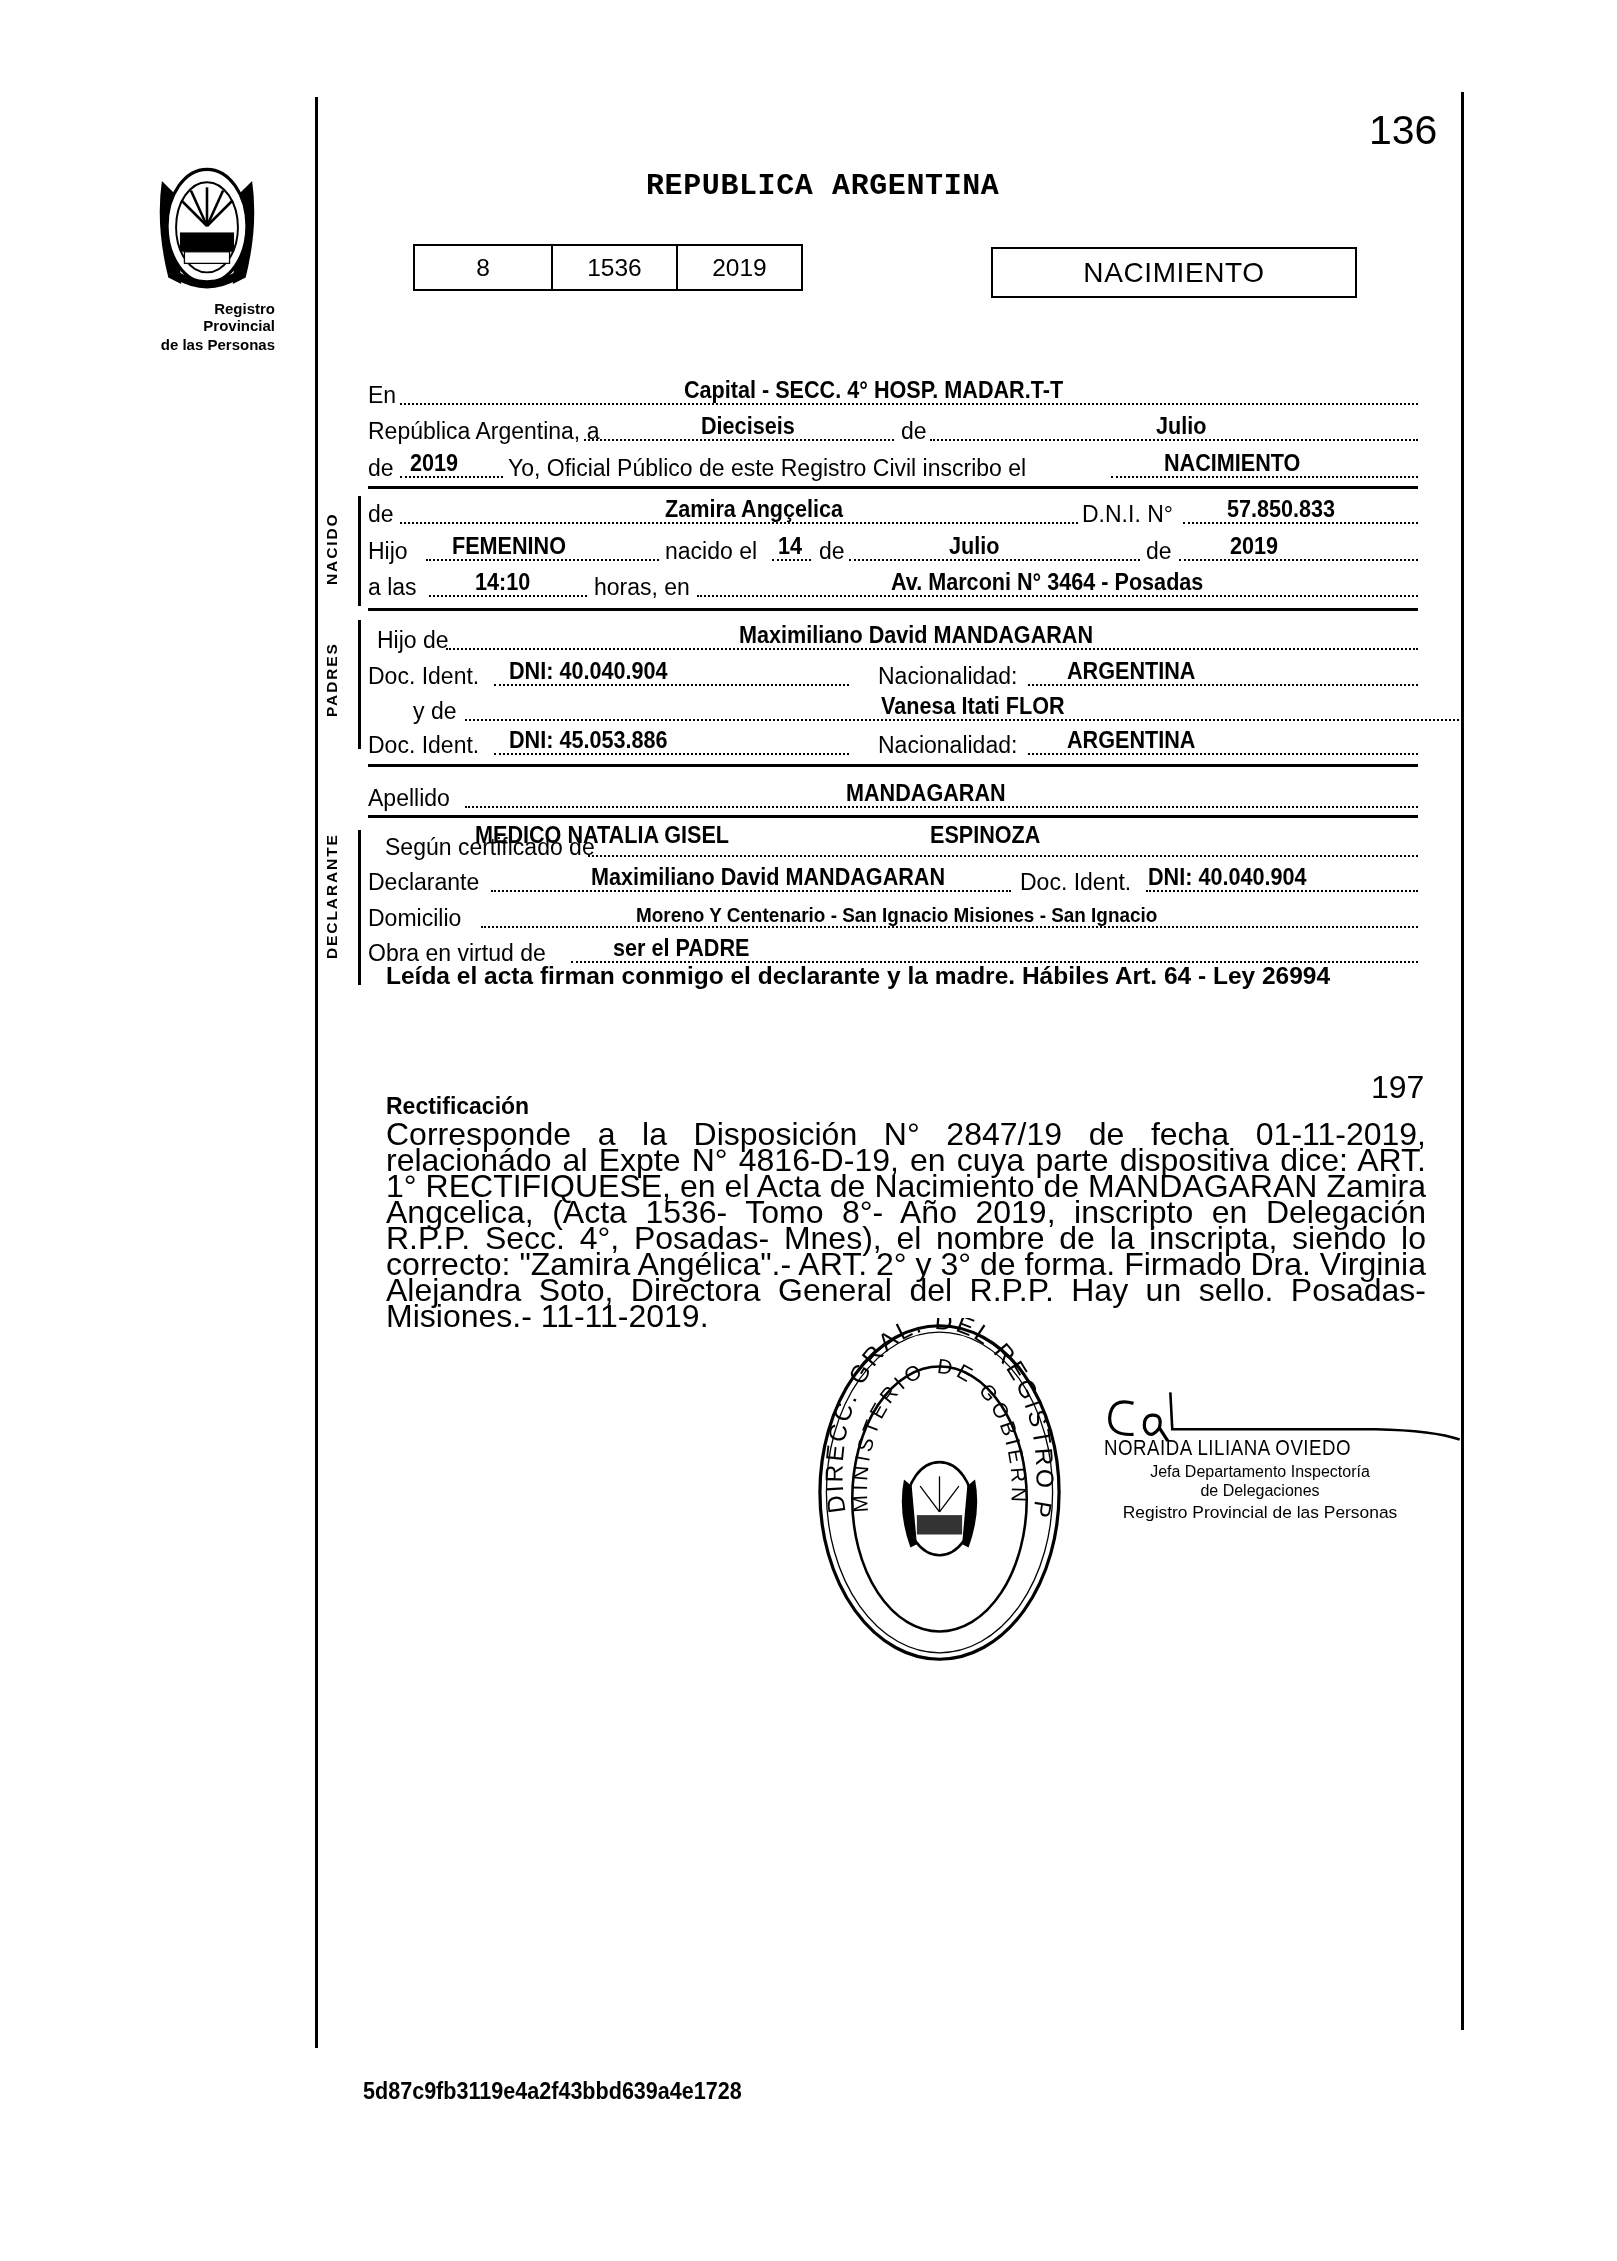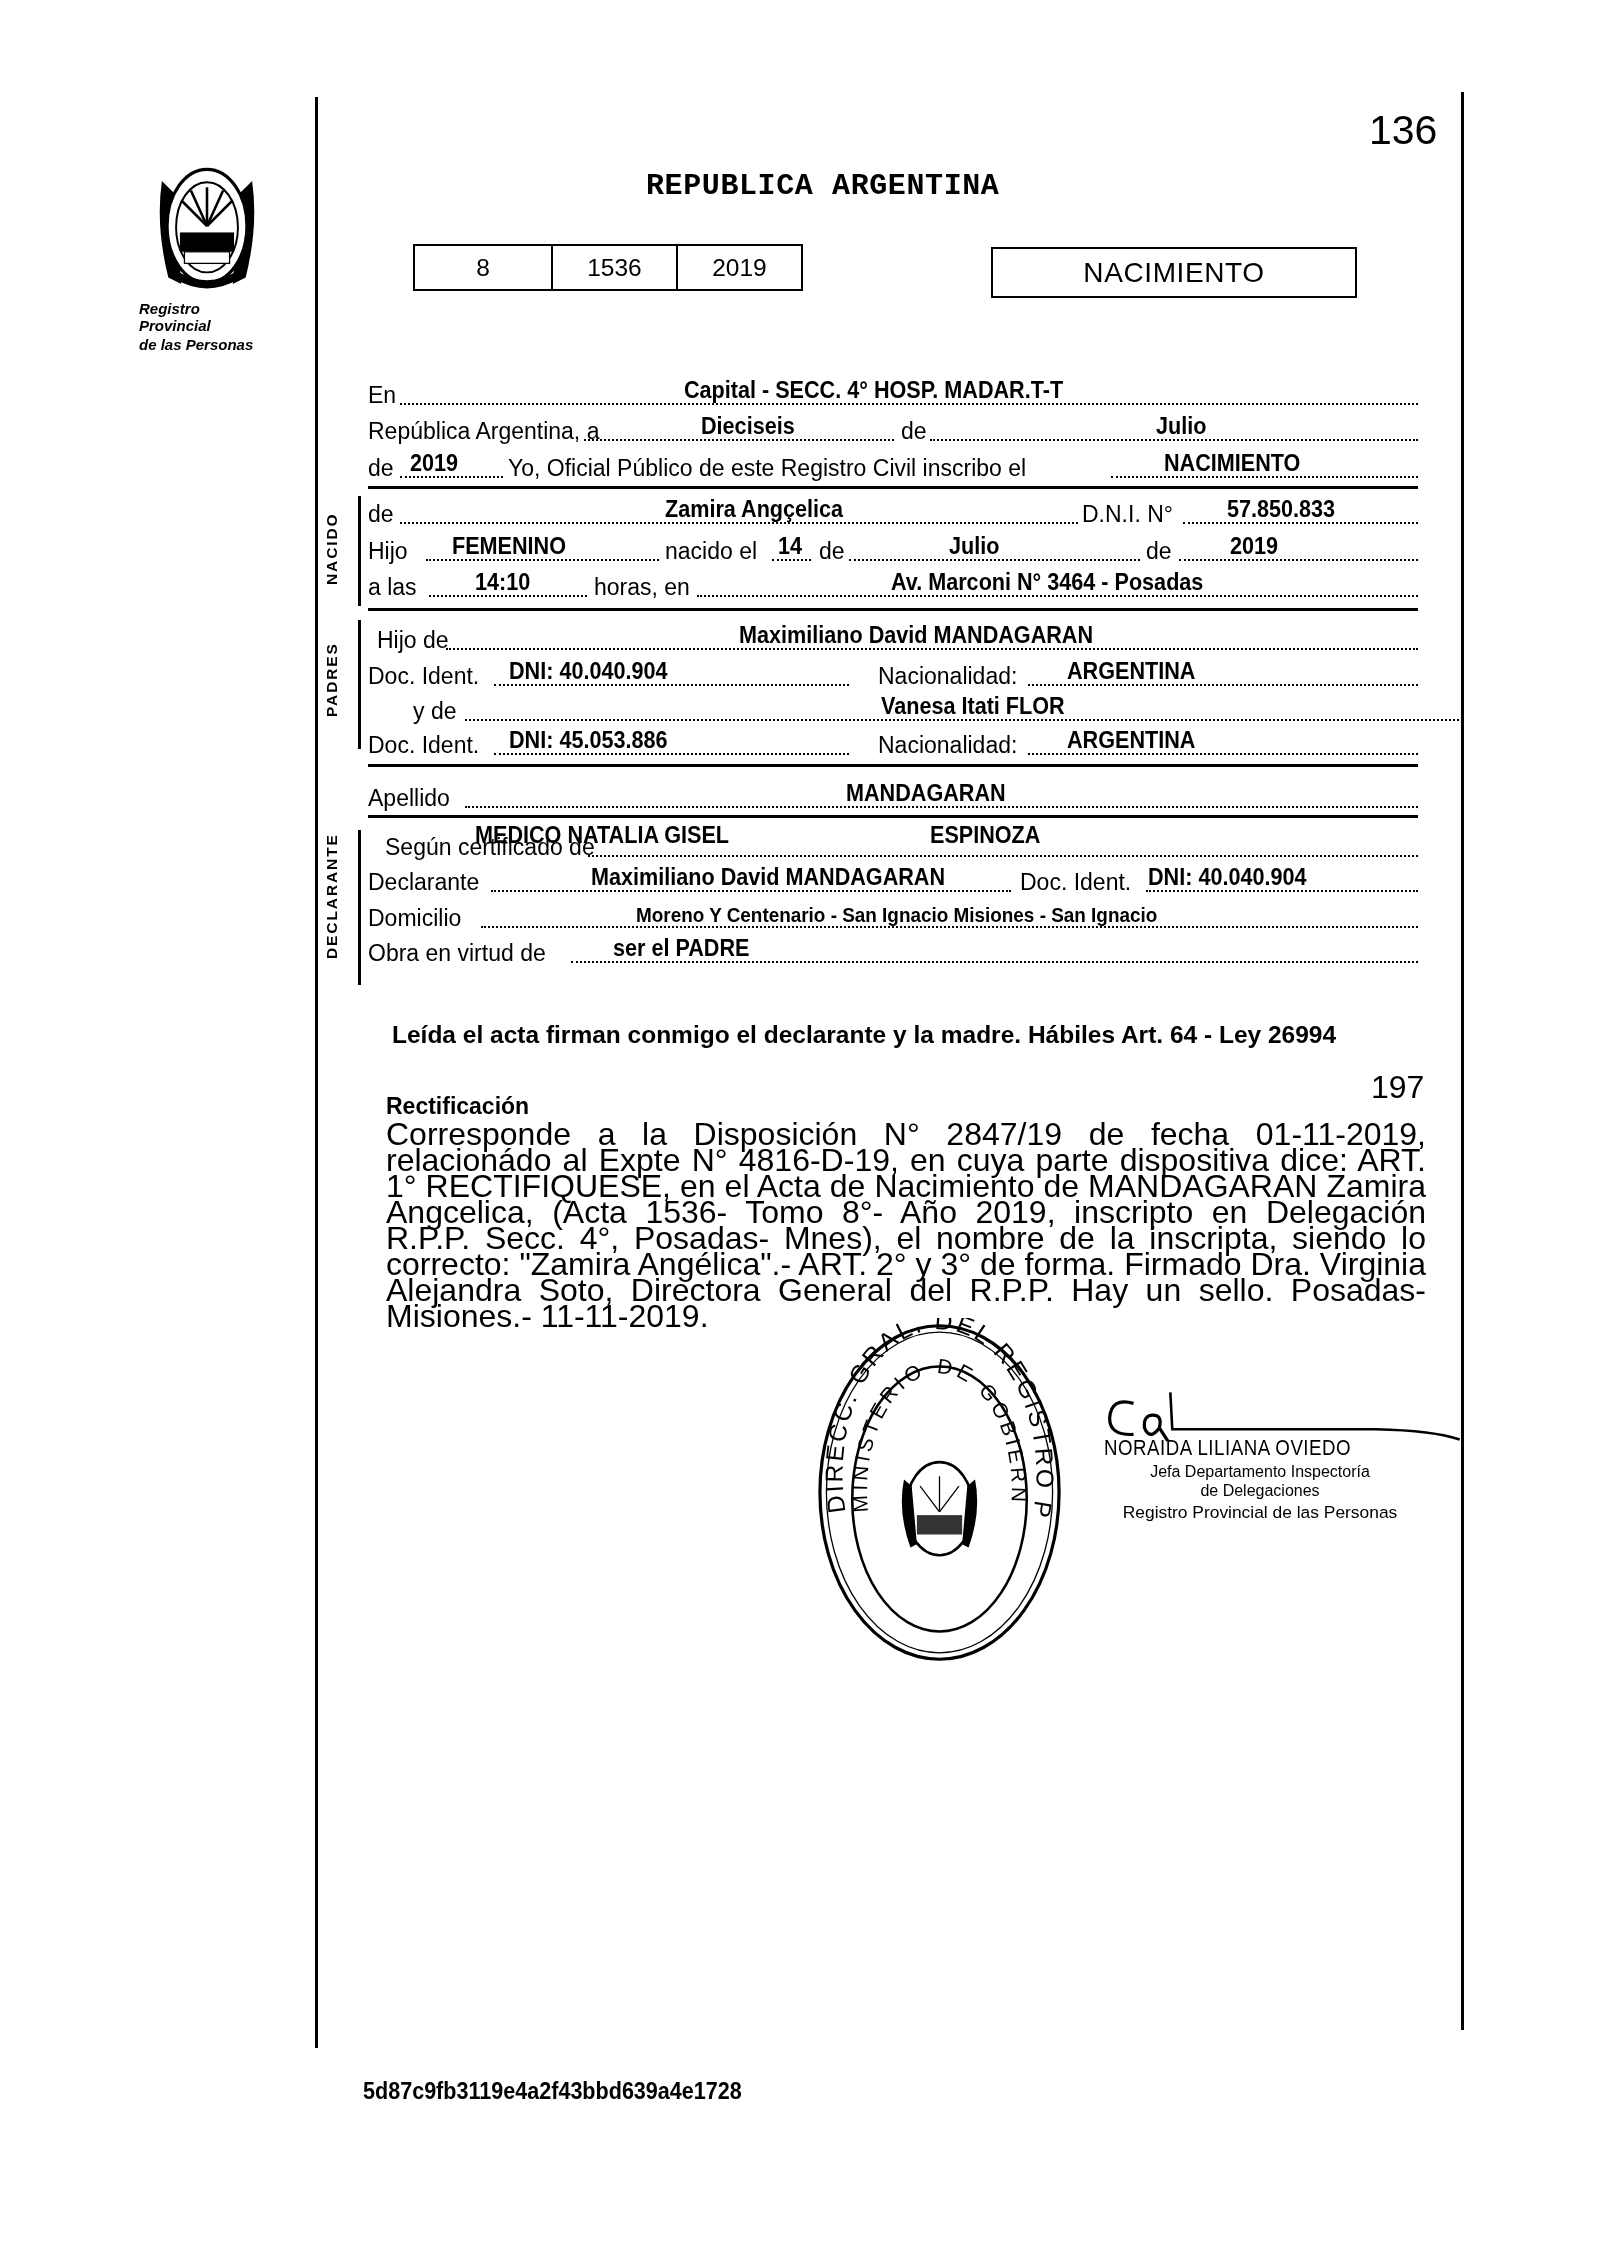--- a/index.html
+++ b/index.html
@@ -1,20 +1,20 @@
 <!DOCTYPE html>
 <html style="font-size:10.3px"><head>
 <meta charset="utf-8">
 <style>
   html, body { margin: 0; padding: 0; background: #ffffff; }
   body { width: 1618px; height: 2261px; position: relative; overflow: hidden; font-family: "Liberation Sans", sans-serif; color: #000; }
   .abs { position: absolute; }
   .vline { position: absolute; background: #000; }
   .hline { position: absolute; background: #000; height: 3.2px; }
-  .logo { left: 139px; top: 155px; width: 136px; text-align: left; font-style: italic; }
+  .logo { left: 139px; top: 155px; width: 136px; text-align: right; }
   .logo svg { display: block; margin: 0 auto; }
   .logo-text { font-size: 15px; font-weight: bold; line-height: 17px; margin-top: 2.6px; }
   .page-num { font-size: 41px; left: 1369px; top: 107px; }
   .title { left: 646px; top: 169px; font-family: "Liberation Mono", monospace; font-weight: bold; font-size: 30px; letter-spacing: 0.6px; }
   table.ref { position: absolute; left: 413px; top: 244px; border-collapse: collapse; }
   table.ref td { border: 2.6px solid #000; width: 134px; height: 43px; text-align: center; font-size: 24.5px; padding: 0; }
   table.ref td.c1 { width: 136px; } table.ref td.c2 { width: 123px; } table.ref td.c3 { width: 123px; }
   .type-box { position: absolute; left: 991px; top: 247px; width: 362px; height: 47px; border: 2.6px solid #000; font-size: 28px; text-align: center; line-height: 47px; letter-spacing: 0.6px; }
   .row { position: absolute; left: 368px; width: 1050px; height: 34px; font-size: 23px; }
   .row .lbl { position: absolute; bottom: 0; white-space: nowrap; }
@@ -186,21 +186,21 @@
   <span class="lbl" style="left:0;">Domicilio</span>
   <span class="fill" style="left:113px; right:0;"></span>
   <span class="val" style="left:268px; font-size:21px;">Moreno Y Centenario - San Ignacio Misiones - San Ignacio</span>
 </div>
 <div class="row" style="top:933px;">
   <span class="lbl" style="left:0;">Obra en virtud de</span>
   <span class="fill" style="left:203px; right:0;"></span>
   <span class="val" style="left:245px;">ser el PADRE</span>
 </div>
 
-<div class="para" style="top:1021px;margin-left:6px;">Leída el acta firman conmigo el declarante y la madre. Hábiles  Art. 64 - Ley 26994</div>
+<div class="para" style="top:962px;">Leída el acta firman conmigo el declarante y la madre. Hábiles  Art. 64 - Ley 26994</div>
 
 <div class="rect-num">197</div>
 <div class="rect-title">Rectificación</div>
 <div class="rect-body">Corresponde a la Disposición N° 2847/19 de fecha 01-11-2019, relacionádo al Expte N° 4816-D-19, en cuya parte dispositiva dice: ART. 1° RECTIFIQUESE, en el Acta de Nacimiento de MANDAGARAN Zamira Angcelica, (Acta 1536- Tomo 8°- Año 2019, inscripto en Delegación R.P.P. Secc. 4°, Posadas- Mnes), el nombre de la inscripta, siendo lo correcto: "Zamira Angélica".- ART. 2° y 3° de forma. Firmado Dra. Virginia Alejandra Soto, Directora General del R.P.P. Hay un sello. Posadas- Misiones.- 11-11-2019.</div>
 
 <div class="stamp">
   <svg width="265" height="349" viewBox="0 0 410 540">
     <defs>
       <path id="outerArc" d="M 60 300 A 150 225 0 1 1 350 300"></path>
       <path id="innerArc" d="M 95 300 A 112 180 0 1 1 315 300"></path>

